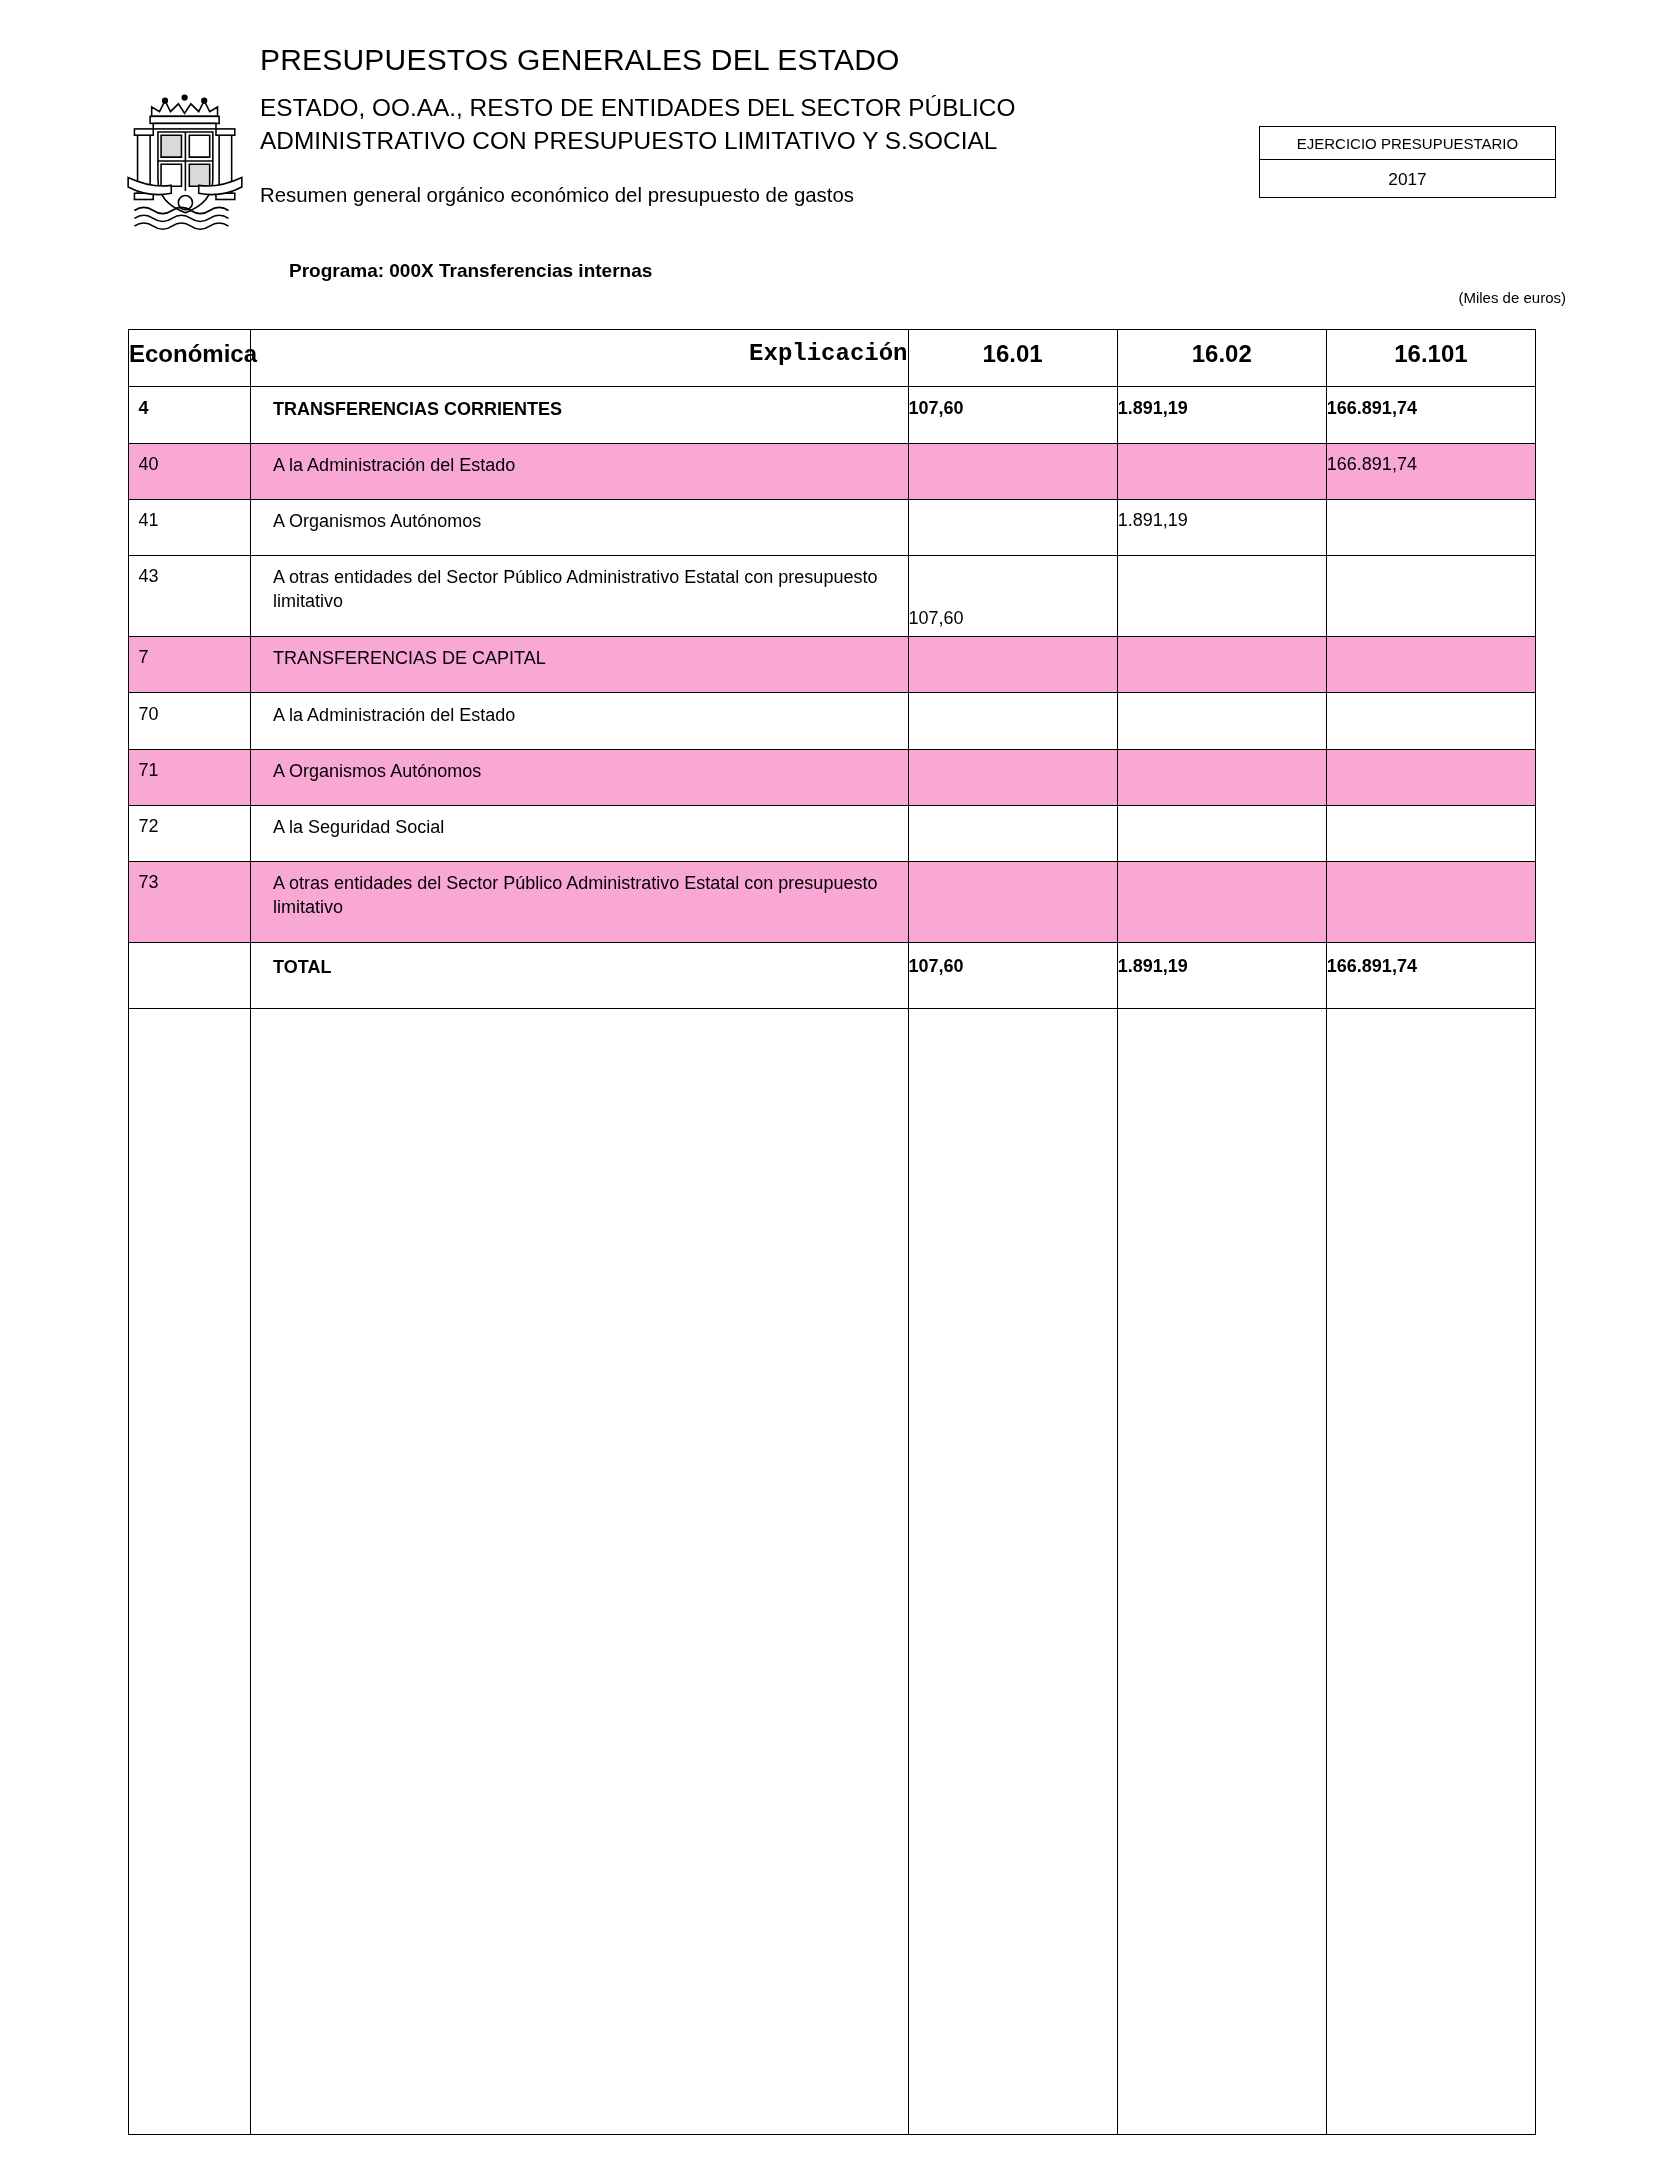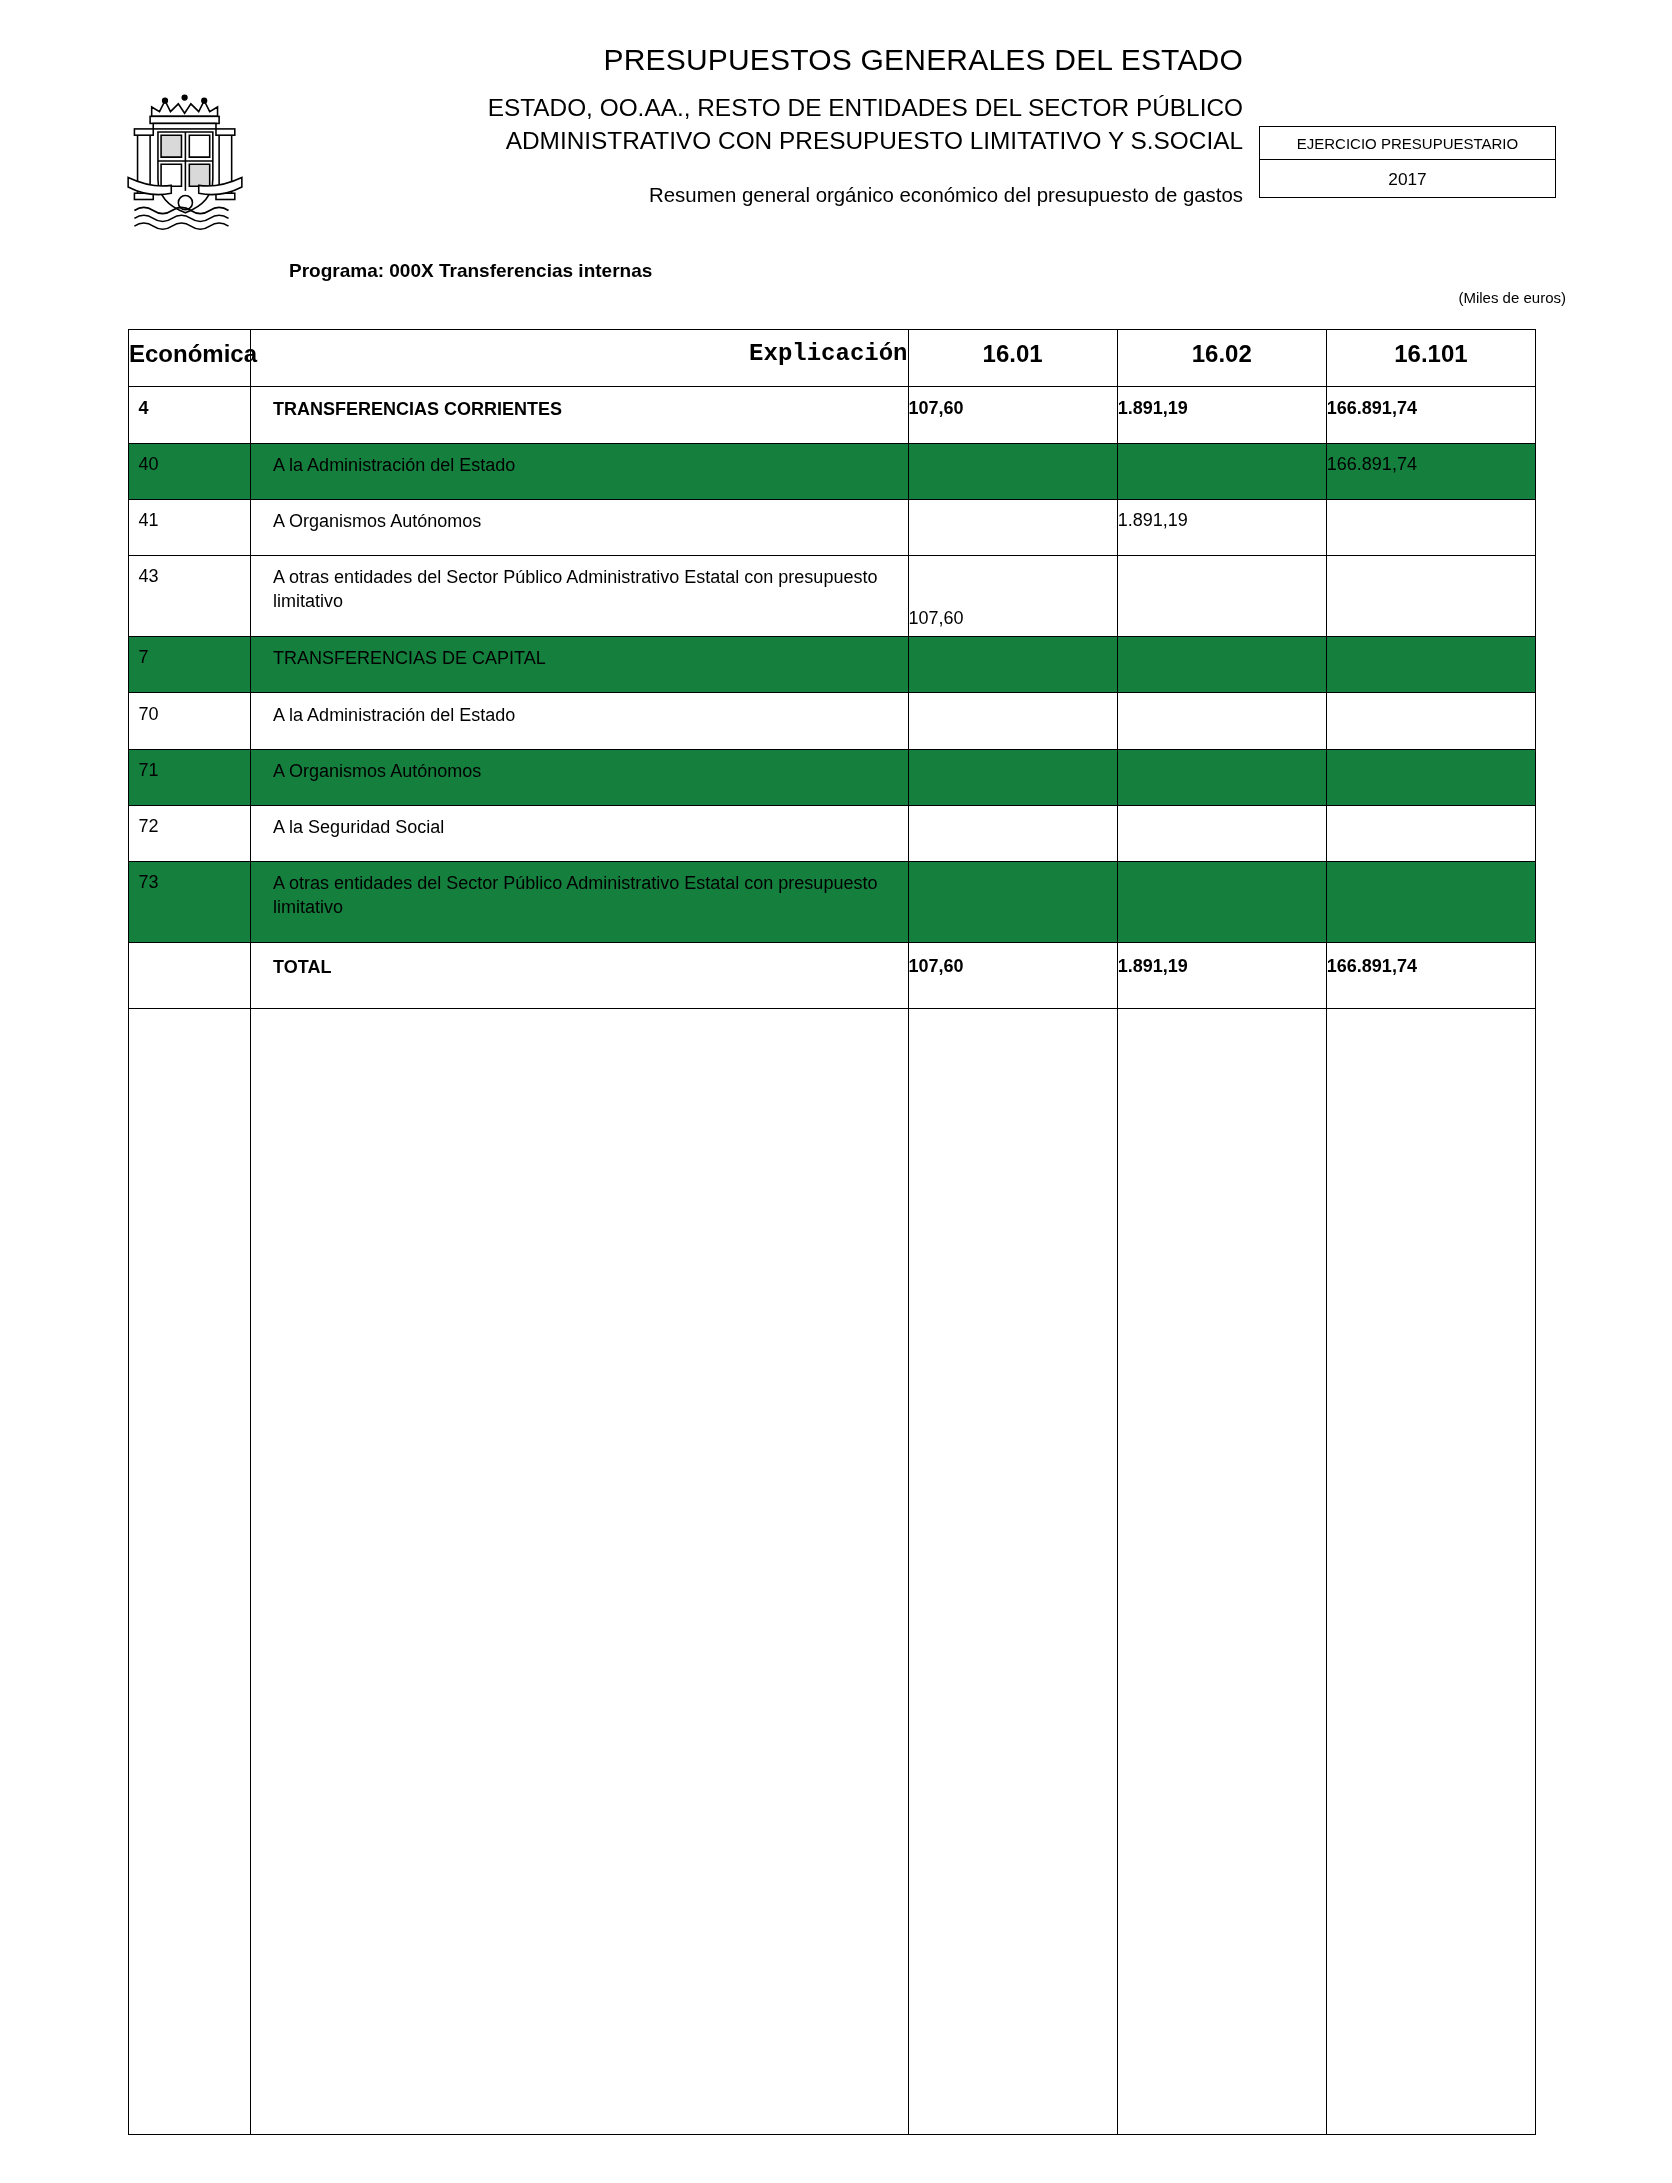--- a/index.html
+++ b/index.html
@@ -33,21 +33,21 @@
     left: 120px;
     top: 85px;
     width: 130px;
     height: 149px;
   }
   .title-block {
     position: absolute;
     left: 260px;
     top: 43px;
     width: 983px;
-    text-align: right;
+    text-align: left;
   }
   .main-title {
     font-size: 30px;
     letter-spacing: 0.2px;
     margin-bottom: 14px;
   }
   .sub-title {
     font-size: 24.4px;
     line-height: 33px;
   }
@@ -132,21 +132,21 @@
     padding: 10.2px 0 0 22px;
     font-size: 18px;
     line-height: 23.6px;
   }
   td.num {
     padding: 10.2px 12.6px 0 0;
     font-size: 18px;
     white-space: nowrap;
   }
   tr.bold td { font-weight: bold; }
-  tr.shaded td { background: #15803d; }
+  tr.shaded td { background: #f9a8d4; }
   tr.tall td { height: 63px; }
   tr.tall td.num { vertical-align: bottom; padding-bottom: 7px; }
   tr.total td { height: 52px; }
   tr.total td.exp { font-weight: bold; padding-top: 12.6px; }
   tr.total td.num { font-weight: bold; padding-top: 12.6px; }
   tr.filler td { height: 1125px; }
 </style>
 </head>
 <body>
 

